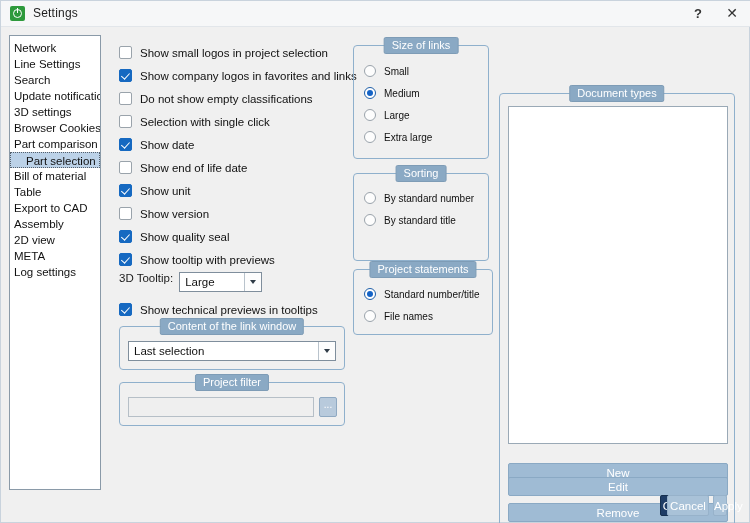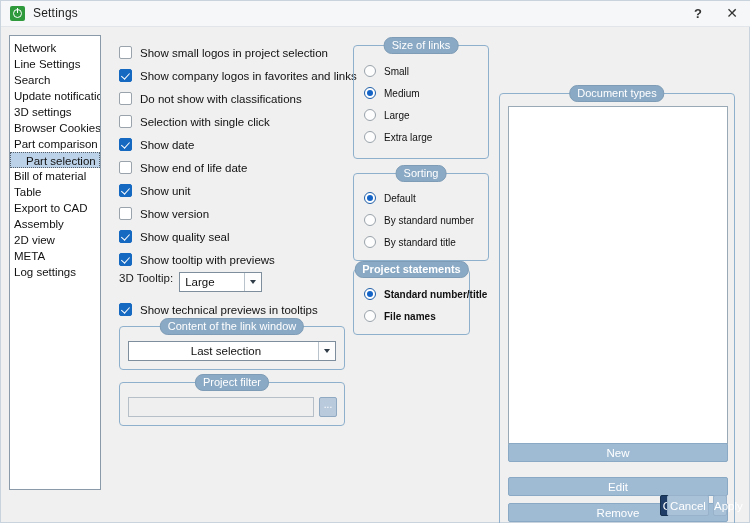--- a/index.html
+++ b/index.html
@@ -204,21 +204,21 @@
     top: -9px;
     left: 50%;
     transform: translateX(-50%);
     background: #8aa9c4;
     color: #ffffff;
     font-size: 11px;
     line-height: 15px;
     height: 15px;
     padding: 0 7px;
     border: 1px solid #7e9cb6;
-    border-radius: 8px;
+    border-radius: 2px;
     white-space: nowrap;
   }
 
   
   .radio-row {
     display: flex;
     align-items: center;
     height: 22px;
     cursor: default;
   }
@@ -362,21 +362,21 @@
       <span class="chk-label">Show small logos in project selection</span>
     </div>
 
     <div class="chk-row">
       <span class="cbox on"></span>
       <span class="chk-label">Show company logos in favorites and links</span>
     </div>
 
     <div class="chk-row">
       <span class="cbox"></span>
-      <span class="chk-label">Do not show with classifications</span>
+      <span class="chk-label">Do not show empty classifications</span>
     </div>
 
     <div class="chk-row">
       <span class="cbox"></span>
       <span class="chk-label">Selection with single click</span>
     </div>
 
     <div class="chk-row">
       <span class="cbox on"></span>
       <span class="chk-label">Show date</span>
@@ -418,21 +418,21 @@
     </div>
 
     <div class="chk-row">
       <span class="cbox on"></span>
       <span class="chk-label">Show technical previews in tooltips</span>
     </div>
   </div>
 
   <div class="gbox" style="left:118px; top:325px; width:226px; height:44px;">
     <div class="legend">Content of the link window</div>
-    <div class="combo" style="position:absolute; left:8px; top:14px; width:208px;text-align:center;">
+    <div class="combo" style="position:absolute; left:8px; top:14px; width:208px;">
       <span class="cval">Last selection</span>
       <span class="carrow">
           <i></i>
         </span>
     </div>
   </div>
 
   <div class="gbox" style="left:118px; top:381px; width:226px; height:44px;">
     <div class="legend">Project filter</div>
     <div class="tfield" style="position:absolute; left:8px; top:14px; width:186px;"></div>
@@ -459,52 +459,48 @@
         <span class="rdo"></span>
         <span class="rdo-label">Extra large</span>
       </div>
     </div>
   </div>
 
   <div class="gbox" style="left:352px; top:172px; width:136px; height:88px;">
     <div class="legend">Sorting</div>
     <div style="position:absolute; left:10px; top:13px;">
       <div class="radio-row">
-        <span class="rdo on"></span>
-        <span class="rdo-label">Default</span>
-      </div>
-      <div class="radio-row">
         <span class="rdo"></span>
         <span class="rdo-label">By standard number</span>
       </div>
       <div class="radio-row">
         <span class="rdo"></span>
         <span class="rdo-label">By standard title</span>
       </div>
     </div>
   </div>
 
-  <div class="gbox" style="left:352px; top:268px; width:117px; height:66px;font-weight:bold;">
+  <div class="gbox" style="left:352px; top:268px; width:140px; height:66px;">
     <div class="legend">Project statements</div>
     <div style="position:absolute; left:10px; top:13px;">
       <div class="radio-row">
         <span class="rdo on"></span>
         <span class="rdo-label">Standard number/title</span>
       </div>
       <div class="radio-row">
         <span class="rdo"></span>
         <span class="rdo-label">File names</span>
       </div>
     </div>
   </div>
 
   <div class="gbox" style="left:498px; top:44px; width:236px; height:434px;margin-top:48px;">
     <div class="legend">Document types</div>
     <div class="listbox" style="left:8px; top:12px; width:220px; height:338px;"></div>
-    <div class="pbtn" style="left:8px; top:349px; width:220px; height:19px; line-height:18px;">New</div>
+    <div class="pbtn" style="left:8px; top:369px; width:220px; height:19px; line-height:18px;">New</div>
     <div class="pbtn" style="left:8px; top:383px; width:220px; height:19px; line-height:18px;">Edit</div>
     <div class="pbtn" style="left:8px; top:409px; width:220px; height:19px; line-height:18px;">Remove</div>
   </div>
 
   <div class="dlg-btn primary" style="left:659px; top:494px; width:22px;">OK</div>
   <div class="dlg-btn normal" style="left:666px; top:494px; width:42px;">Cancel</div>
   <div class="dlg-btn normal" style="left:712px; top:494px; width:14px;">Apply</div>
 
 </div>
 

